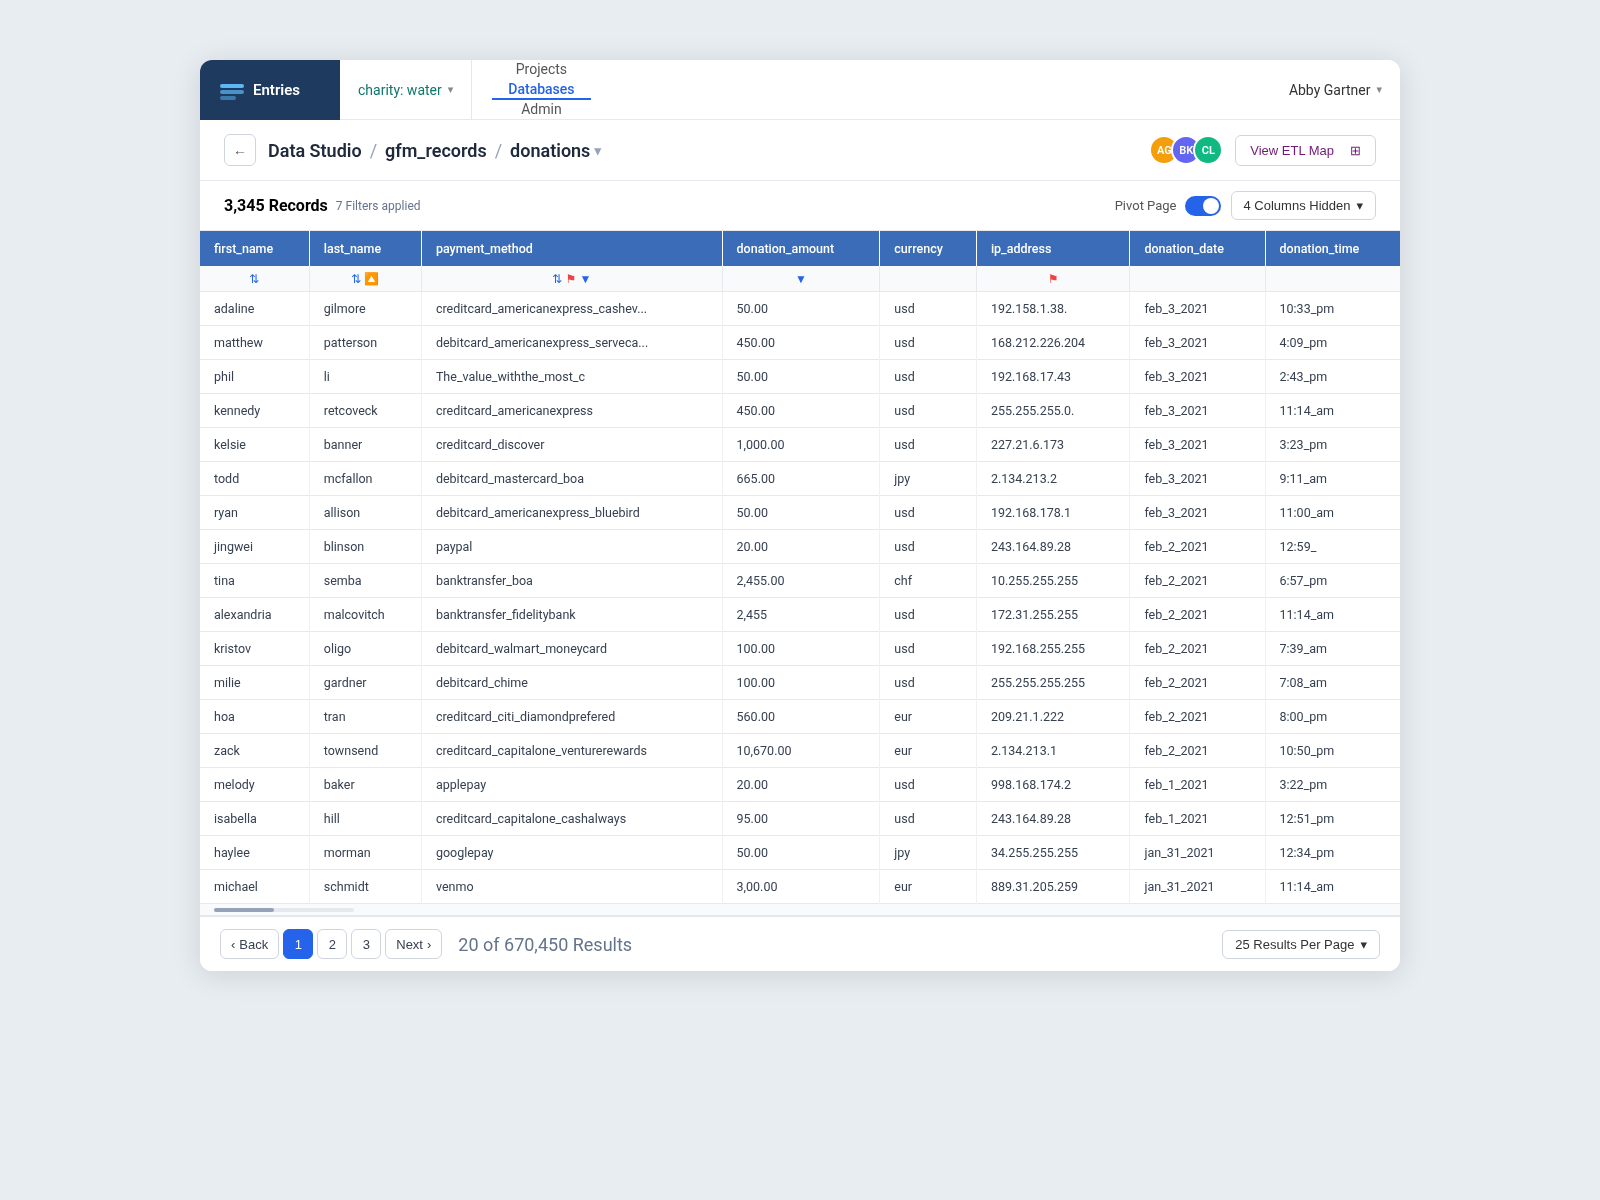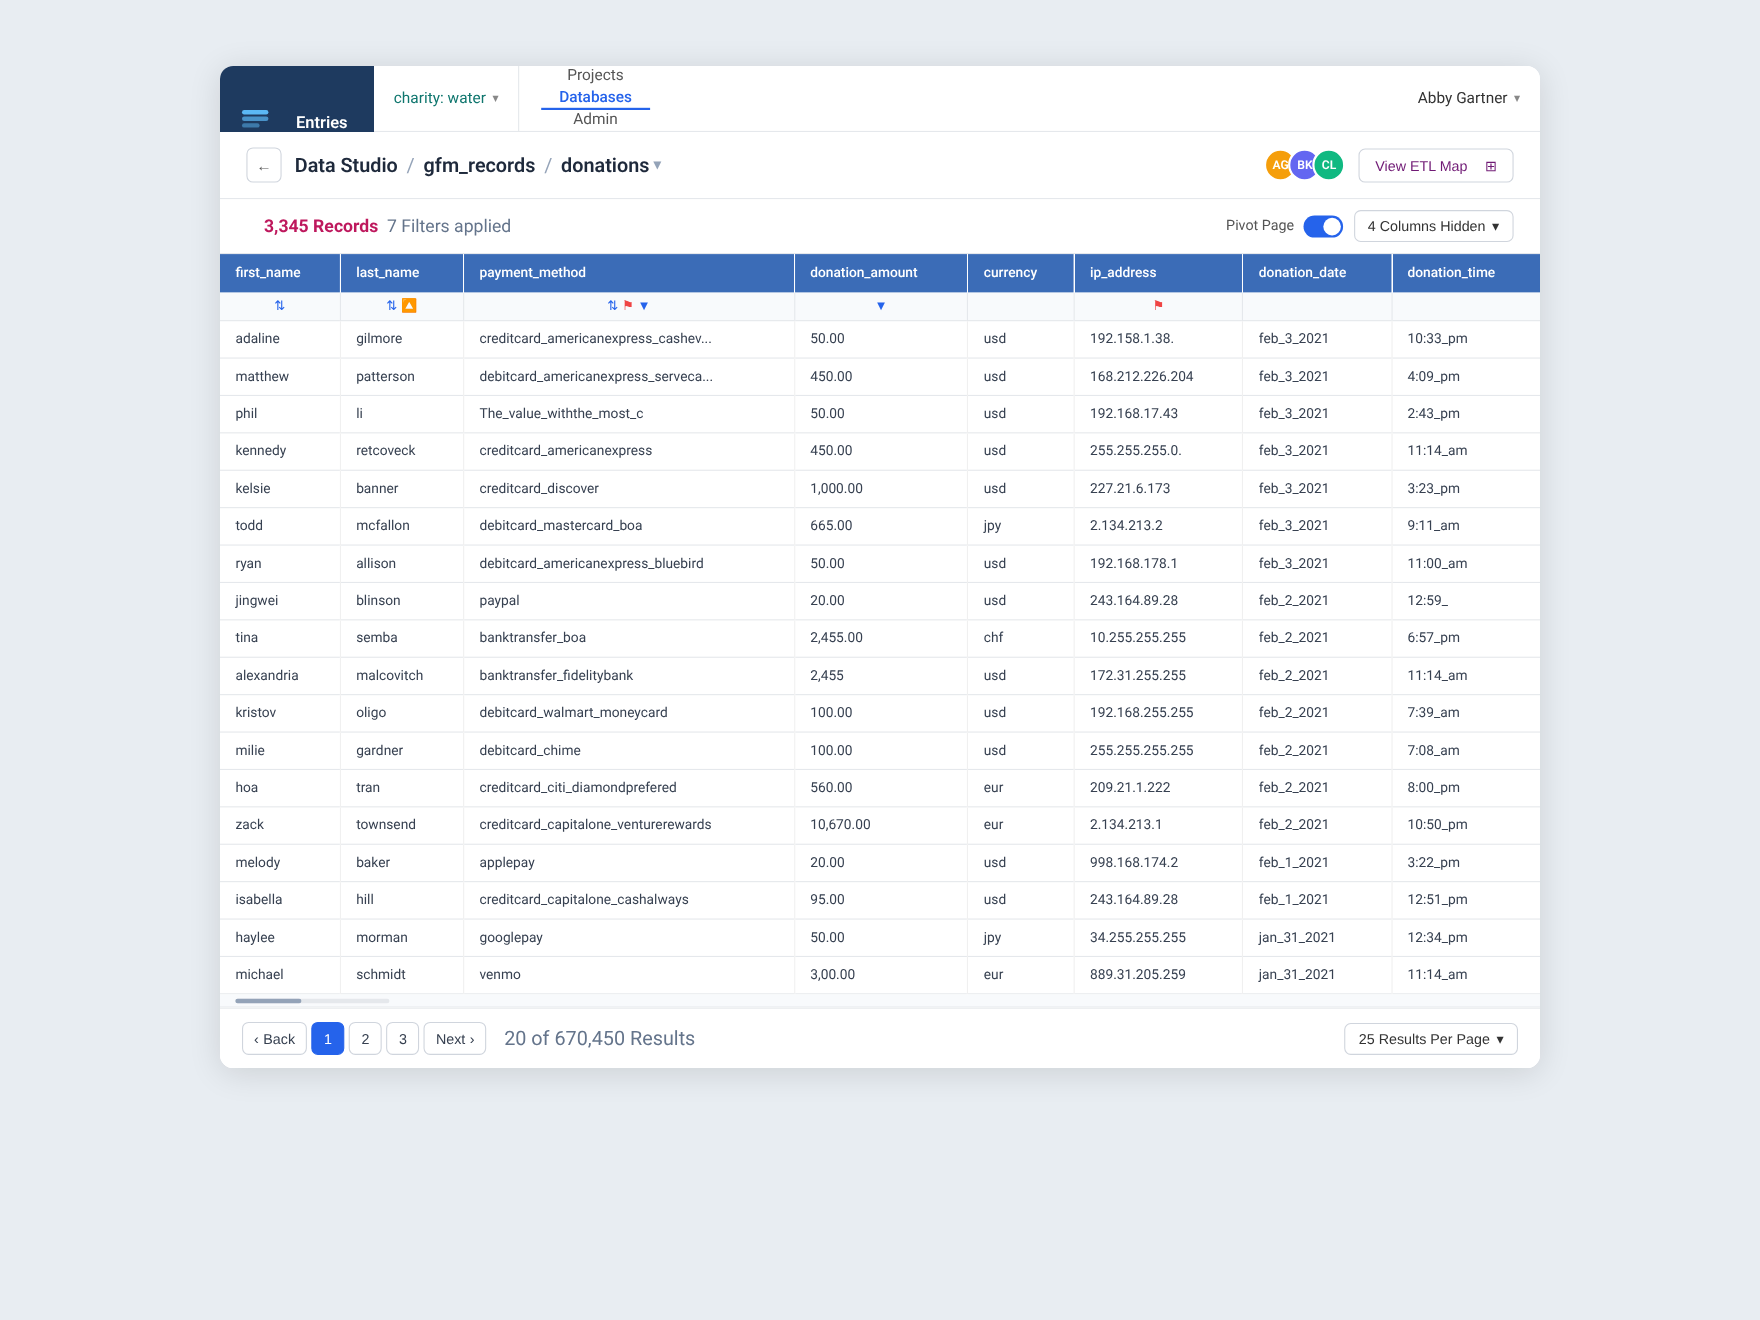--- a/index.html
+++ b/index.html
@@ -26,22 +26,22 @@
       height: 60px;
       border-bottom: 1px solid #e5e8ec;
       background: #fff;
       padding: 0 0 0 0;
     }
     .logo-area {
       background: #1e3a5f;
       height: 60px;
       width: 140px;
       display: flex;
-      align-items: flex-end;
-      gap: 23px;
+      align-items: center;
+      gap: 7px;
       padding: 0 18px;
       flex-shrink: 0;
     }
     .logo-icon {
       width: 28px;
       height: 28px;
       color: #5bb8f5;
     }
     .logo-label {
       color: #fff;
@@ -175,25 +175,24 @@
     
     .toolbar {
       display: flex;
       align-items: center;
       padding: 10px 24px;
       border-bottom: 1px solid #e5e8ec;
     }
     .records-count {
       font-size: 16px;
       font-weight: 700;
-      color: #be185d;
-      margin-left: 16px;
+      color: #000000;
     }
     .filters-badge {
-      font-size: 16px;
+      font-size: 12px;
       color: #64748b;
       margin-left: 8px;
     }
     .toolbar-spacer { flex: 1; }
     .pivot-toggle {
       display: flex;
       align-items: center;
       gap: 8px;
       font-size: 13px;
       color: #555;

